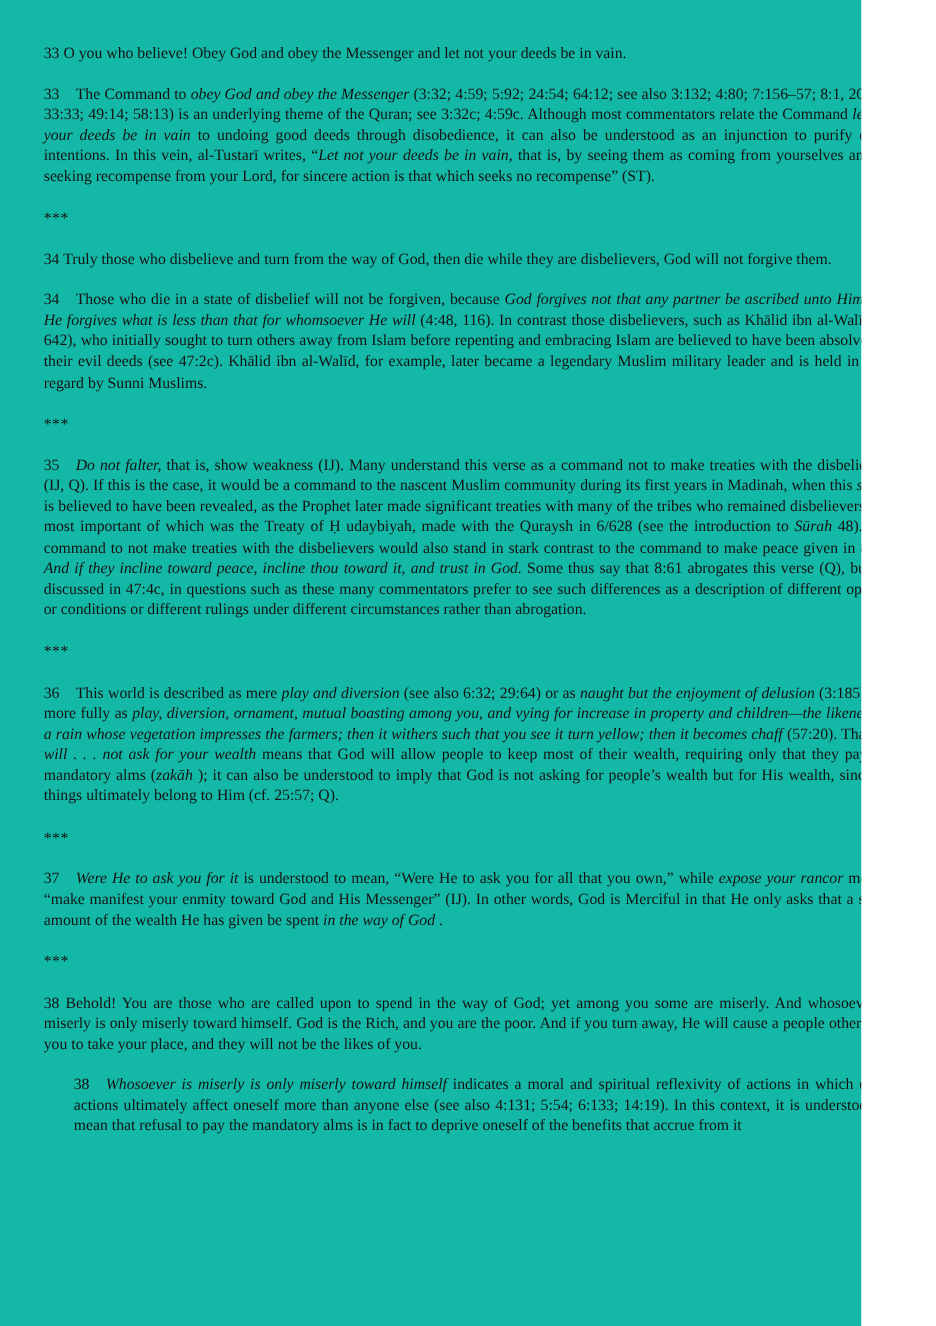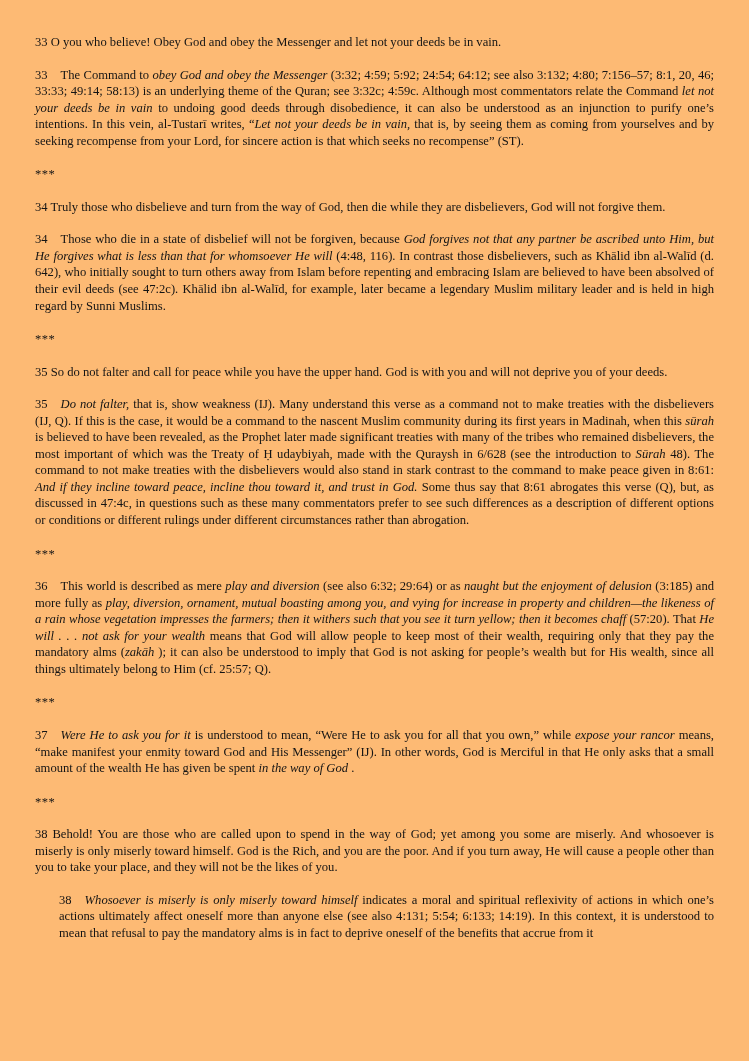--- a/index.html
+++ b/index.html
@@ -6,23 +6,23 @@
   html, body {
     margin: 0;
     padding: 0;
     background: #ffffff;
   }
   body {
     font-family: "Liberation Serif", "DejaVu Serif", serif;
   }
   #page {
     position: relative;
-    width: 749px;
+    width: 689px;
     height: 1061px;
-    background: #fdba74;
+    background: #14b8a6;
     overflow: hidden;
     box-sizing: border-box;
     padding-left: 48px;
   }
   #content {
     position: absolute;
     left: 35px;
     top: 34px;
     width: 679px;
   }
@@ -64,21 +64,20 @@
 <body>
 
 <div id="page">
   <div id="content">
       <p class="verse"><span>33 O you who believe! Obey God and obey the Messenger and let not your deeds be in vain.</span></p>
       <p class="commentary"><span class="num">33</span><span class="gap"></span><span>The Command to </span><i>obey God and obey the Messenger</i><span> (3:32; 4:59; 5:92; 24:54; 64:12; see also 3:132; 4:80; 7:156–57; 8:1, 20, 46; 33:33; 49:14; 58:13) is an underlying theme of the Quran; see 3:32c; 4:59c. Although most commentators relate the Command </span><i>let not your deeds be in vain</i><span> to undoing good deeds through disobedience, it can also be understood as an injunction to purify one’s intentions. In this vein, al-Tustarī writes, “</span><i>Let not your deeds be in vain,</i><span> that is, by seeing them as coming from yourselves and by seeking recompense from your Lord, for sincere action is that which seeks no recompense” (ST).</span></p>
       <p class="sep">***</p>
       <p class="verse"><span>34 Truly those who disbelieve and turn from the way of God, then die while they are disbelievers, God will not forgive them.</span></p>
       <p class="commentary"><span class="num">34</span><span class="gap"></span><span>Those who die in a state of disbelief will not be forgiven, because </span><i>God forgives not that any partner be ascribed unto Him, but He forgives what is less than that for whomsoever He will</i><span> (4:48, 116). In contrast those disbelievers, such as Khālid ibn al-Walīd (d. 642), who initially sought to turn others away from Islam before repenting and embracing Islam are believed to have been absolved of their evil deeds (see 47:2c). Khālid ibn al-Walīd, for example, later became a legendary Muslim military leader and is held in high regard by Sunni Muslims.</span></p>
       <p class="sep">***</p>
-      <p class="verse"><span>35 So do not falter and call for peace while you have the upper hand. God is with you and will not deprive you of your deeds.</span></p>
       <p class="commentary"><span class="num">35</span><span class="gap"></span><i>Do not falter,</i><span> that is, show weakness (IJ). Many understand this verse as a command not to make treaties with the disbelievers (IJ, Q). If this is the case, it would be a command to the nascent Muslim community during its first years in Madinah, when this </span><i>sūrah</i><span> is believed to have been revealed, as the Prophet later made significant treaties with many of the tribes who remained disbelievers, the most important of which was the Treaty of Ḥ udaybiyah, made with the Quraysh in 6/628 (see the introduction to </span><i>Sūrah</i><span> 48). The command to not make treaties with the disbelievers would also stand in stark contrast to the command to make peace given in 8:61: </span><i>And if they incline toward peace, incline thou toward it, and trust in God.</i><span> Some thus say that 8:61 abrogates this verse (Q), but, as discussed in 47:4c, in questions such as these many commentators prefer to see such differences as a description of different options or conditions or different rulings under different circumstances rather than abrogation.</span></p>
       <p class="sep">***</p>
       <p class="commentary"><span class="num">36</span><span class="gap"></span><span>This world is described as mere </span><i>play and diversion</i><span> (see also 6:32; 29:64) or as </span><i>naught but the enjoyment of delusion</i><span> (3:185) and more fully as </span><i>play, diversion, ornament, mutual boasting among you, and vying for increase in property and children—the likeness of a rain whose vegetation impresses the farmers; then it withers such that you see it turn yellow; then it becomes chaff</i><span> (57:20). That </span><i>He will . . . not ask for your wealth</i><span> means that God will allow people to keep most of their wealth, requiring only that they pay the mandatory alms (</span><i>zakāh</i><span> ); it can also be understood to imply that God is not asking for people’s wealth but for His wealth, since all things ultimately belong to Him (cf. 25:57; Q).</span></p>
       <p class="sep">***</p>
       <p class="commentary"><span class="num">37</span><span class="gap"></span><i>Were He to ask you for it</i><span> is understood to mean, “Were He to ask you for all that you own,” while </span><i>expose your rancor</i><span> means, “make manifest your enmity toward God and His Messenger” (IJ). In other words, God is Merciful in that He only asks that a small amount of the wealth He has given be spent </span><i>in the way of God</i><span> .</span></p>
       <p class="sep">***</p>
       <p class="verse"><span>38 Behold! You are those who are called upon to spend in the way of God; yet among you some are miserly. And whosoever is miserly is only miserly toward himself. God is the Rich, and you are the poor. And if you turn away, He will cause a people other than you to take your place, and they will not be the likes of you.</span></p>
       <p class="commentary"><span class="num">38</span><span class="gap"></span><i>Whosoever is miserly is only miserly toward himself</i><span> indicates a moral and spiritual reflexivity of actions in which one’s actions ultimately affect oneself more than anyone else (see also 4:131; 5:54; 6:133; 14:19). In this context, it is understood to mean that refusal to pay the mandatory alms is in fact to deprive oneself of the benefits that accrue from it</span></p>
     </div>
 </div>

